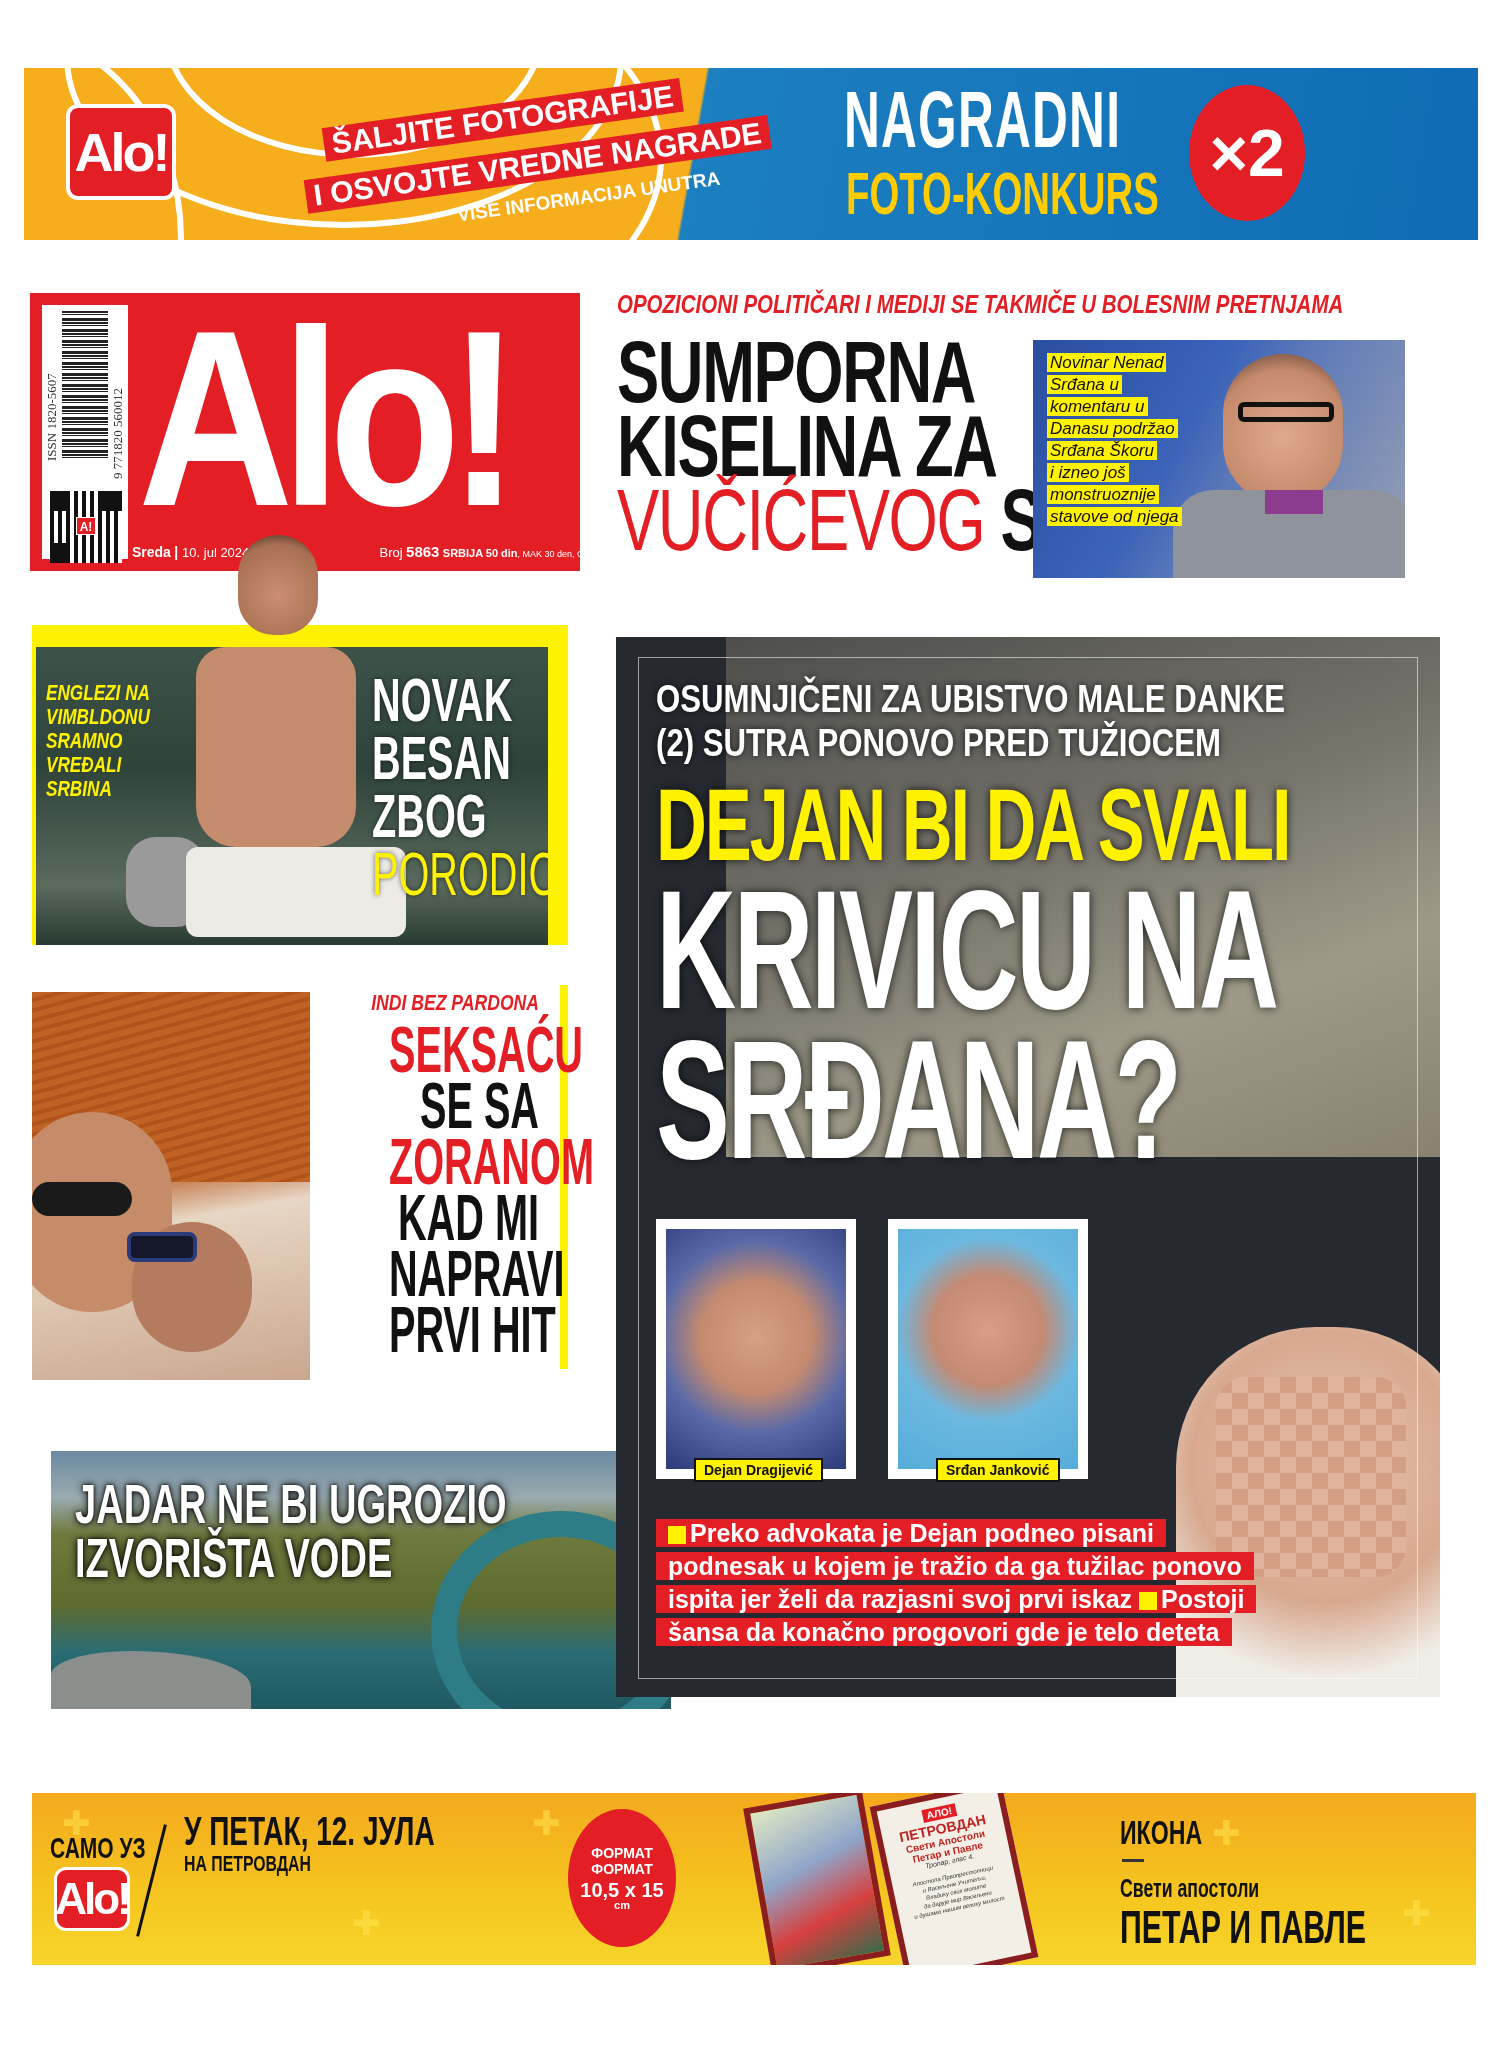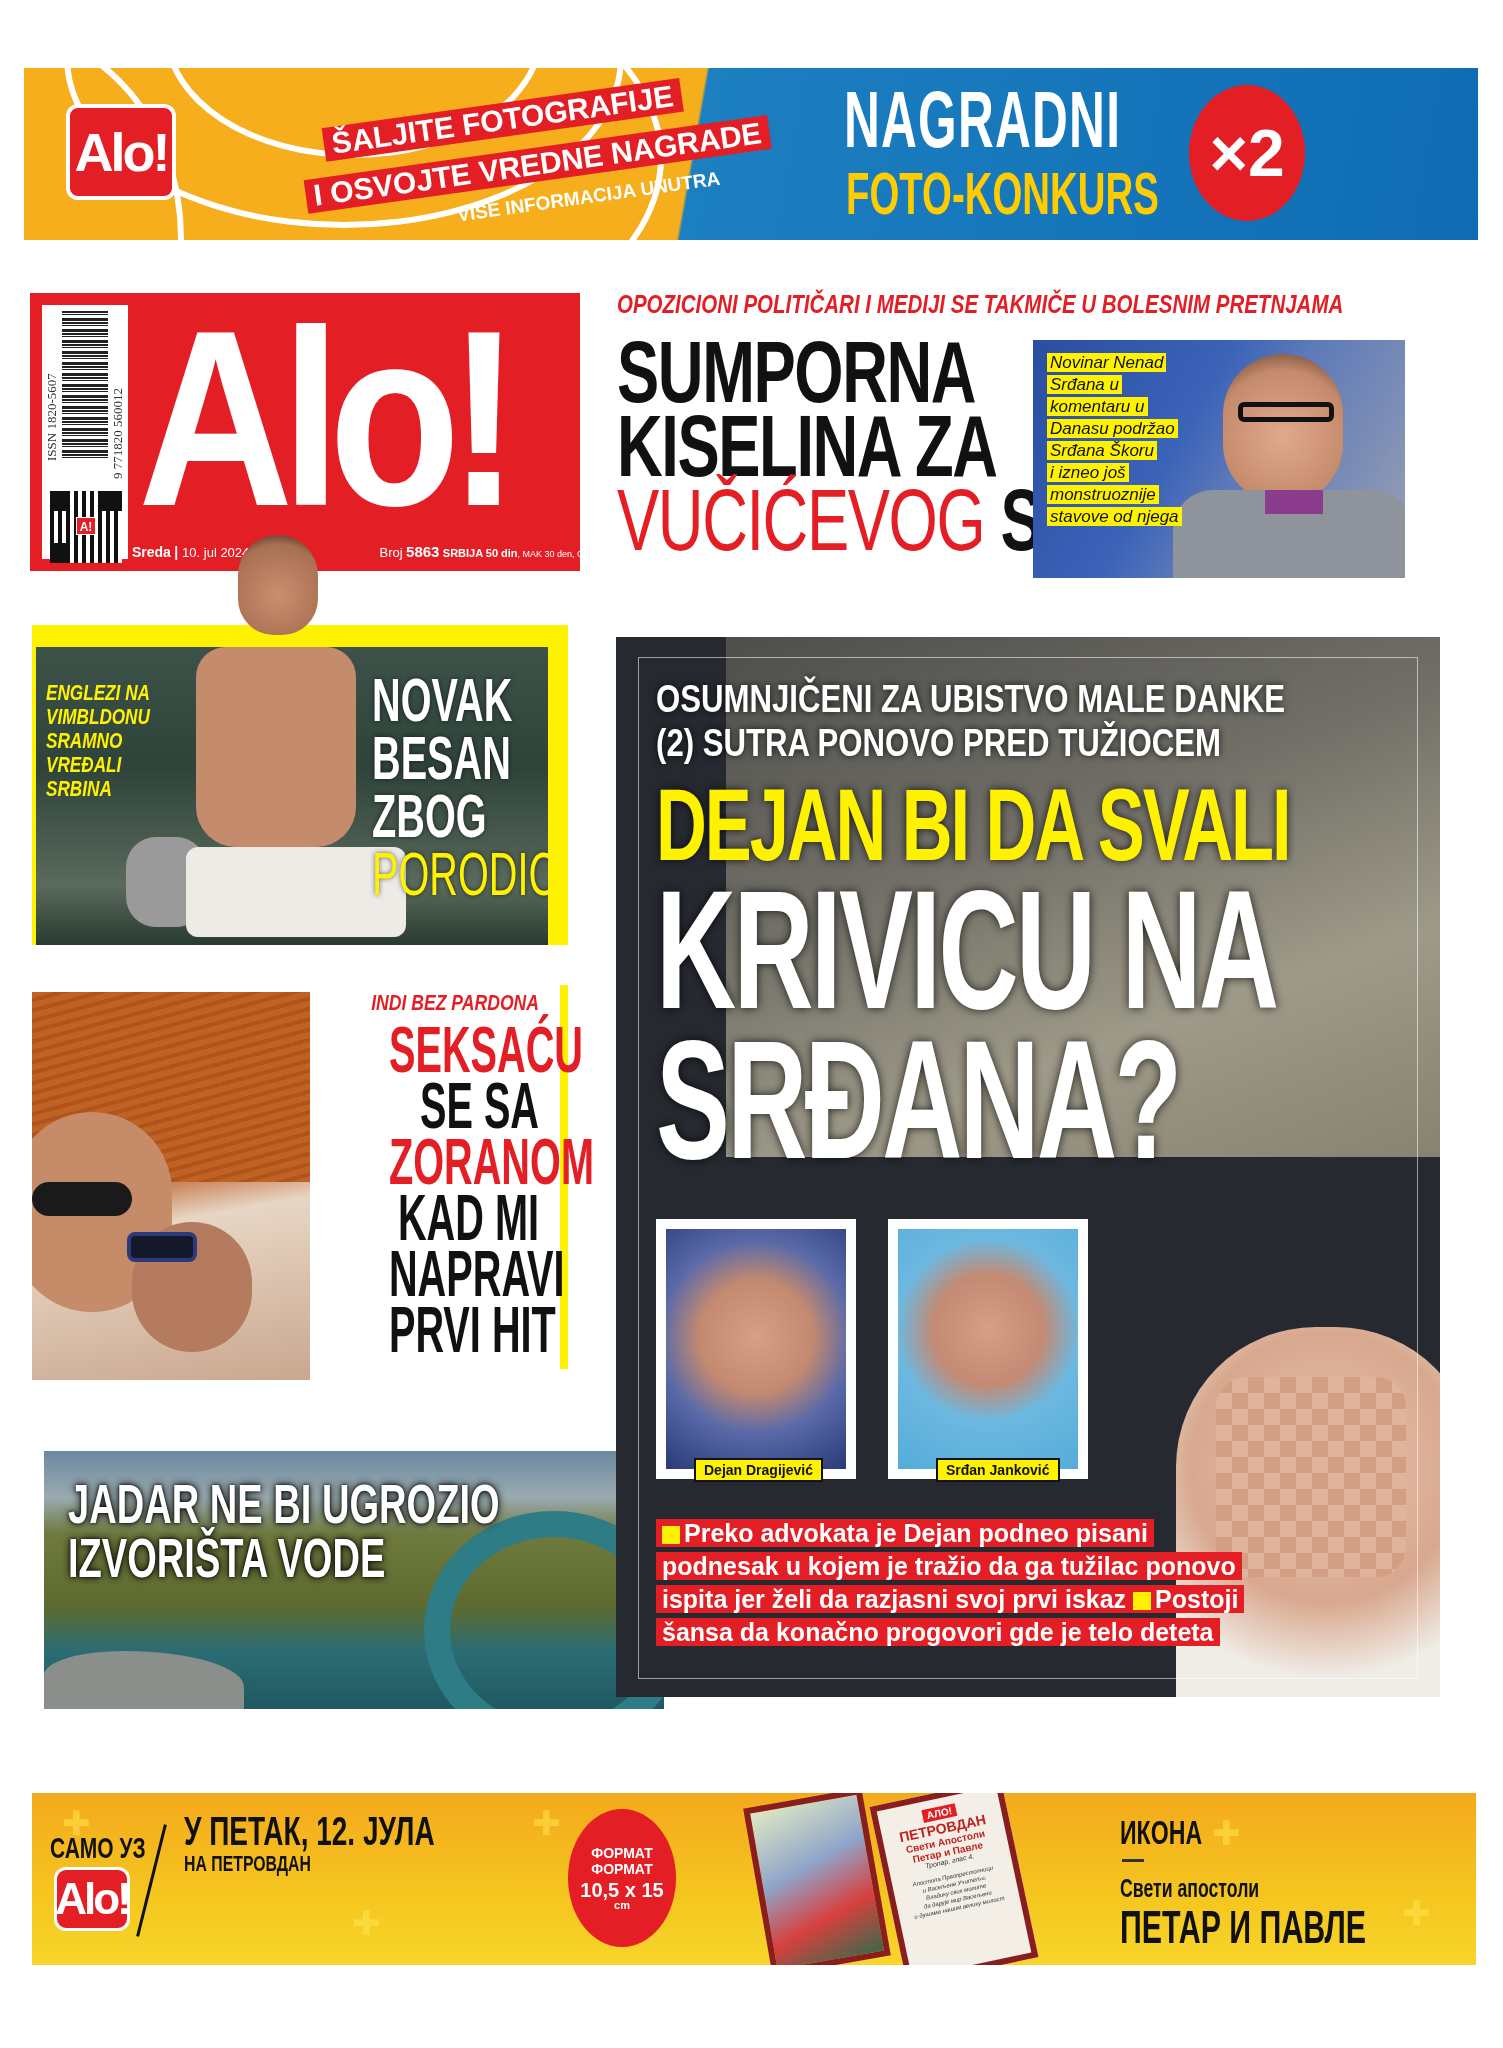--- a/index.html
+++ b/index.html
@@ -48,31 +48,31 @@
   .yellow-italic { color: #fff200; font-style: italic; font-weight: 700; }
   .white-bold { color: #fff; font-weight: 900; }
 
   #indi-photo { left: 32px; top: 992px; width: 278px; height: 388px;
     background: linear-gradient(170deg, #c96d2c 0%, #b85a21 45%, #e7d6c4 58%, #caa78f 100%); overflow: hidden; }
   #indi-yellow { left: 560px; top: 985px; width: 8px; height: 384px; background: #fff200; }
   #indi-text { left: 297px; top: 990px; width: 242px; text-align: right; }
   .red-cond { color: #e31e24; font-weight: 900; }
   .blk-cond { color: #111; font-weight: 900; }
 
-  #jadar-photo { left: 44px; top: 1451px; width: 620px; height: 258px;
+  #jadar-photo { left: 51px; top: 1451px; width: 620px; height: 258px;
     background: linear-gradient(180deg, #6b8aa1 0%, #9aaab0 18%, #6f7a3e 32%, #5d6b2f 60%, #2b6c74 78%, #1f5961 100%); overflow: hidden; }
 
   
   #main-box { left: 616px; top: 637px; width: 824px; height: 1060px; background: #262a30; overflow: hidden; }
   #main-inner-border { left: 22px; top: 20px; right: 22px; bottom: 18px; border: 1px solid rgba(255,255,255,0.55); }
   .suspect-card { position: absolute; background: #fff; padding: 10px; }
   .suspect-name { position: absolute; background: #fff200; border: 2px solid #111; font-weight: 900; font-size: 14px;
     padding: 2px 8px; color: #111; white-space: nowrap; }
   .bullet-line { display: inline; background: #e31e24; color: #fff; font-weight: 700; font-size: 25px; line-height: 33px;
-    padding: 0 6px; box-decoration-break: clone; -webkit-box-decoration-break: clone; }
+    padding: 0 12px; box-decoration-break: clone; -webkit-box-decoration-break: clone; }
   .ysq { display: inline-block; width: 18px; height: 18px; background: #fff200; vertical-align: -2px; margin-right: 4px; }
 
   
   #bottom-banner { left: 32px; top: 1793px; width: 1444px; height: 172px;
     background: linear-gradient(180deg, #f4a91d 0%, #f5c61f 60%, #f7d52a 100%); overflow: hidden; }
   .cross { position: absolute; color: rgba(255,230,80,0.55); font-size: 34px; font-weight: 900; }
   .icon-card { position: absolute; border: 6px solid #8a1d1d; }
 </style>
 </head>
 <body>

